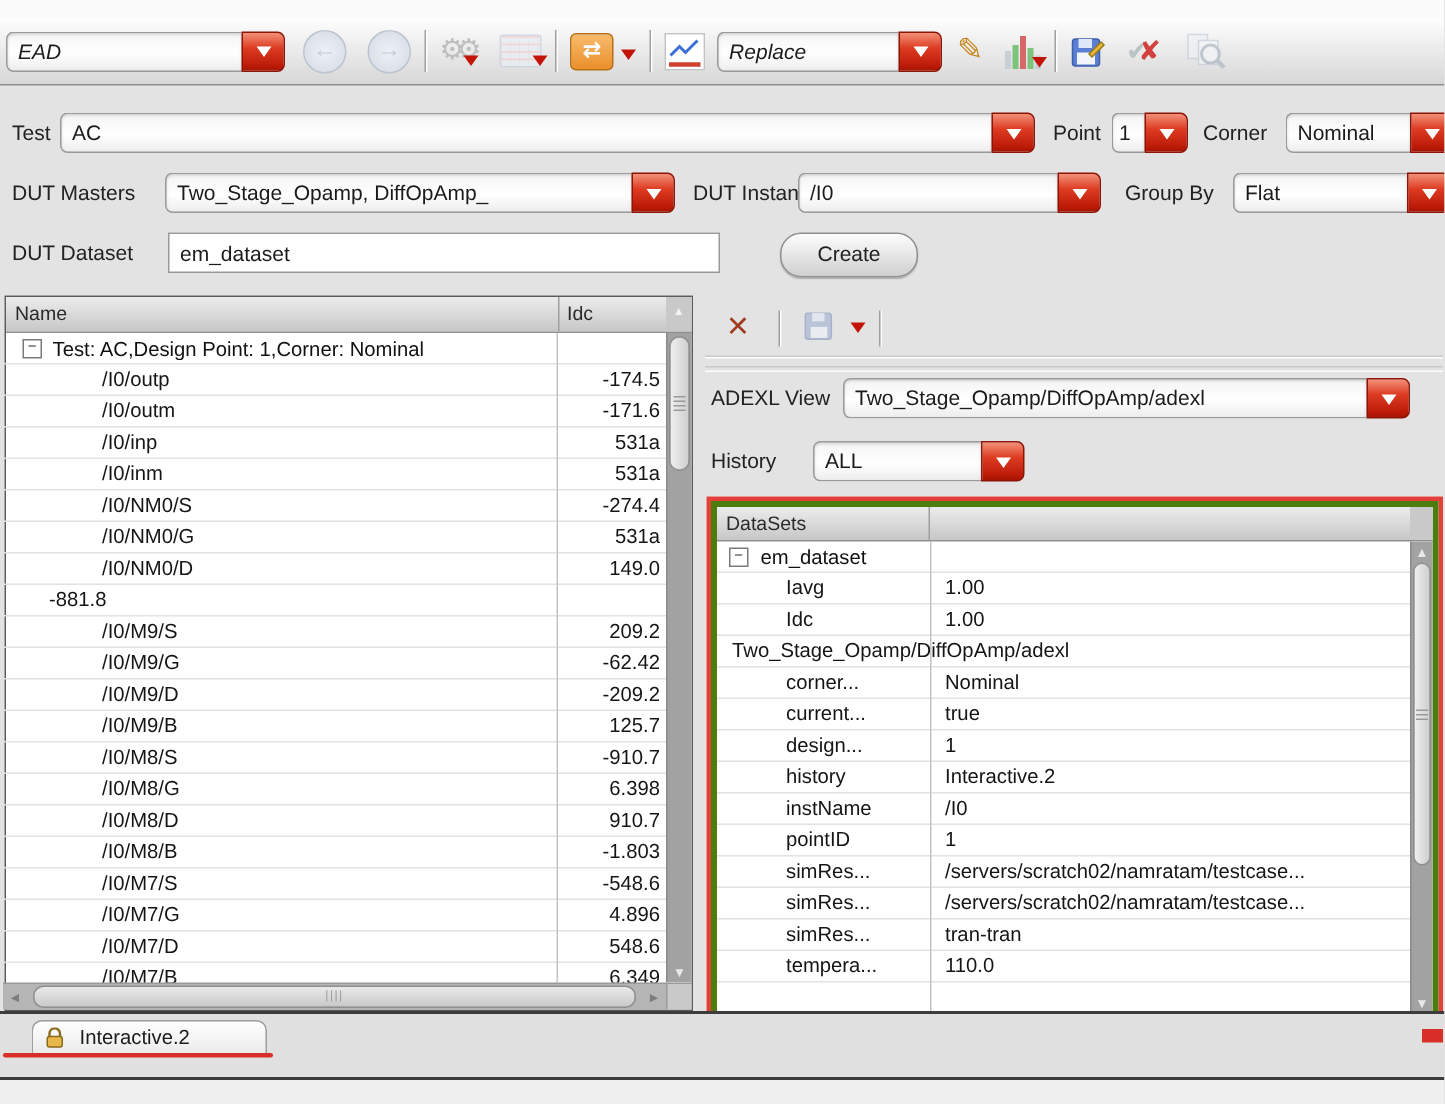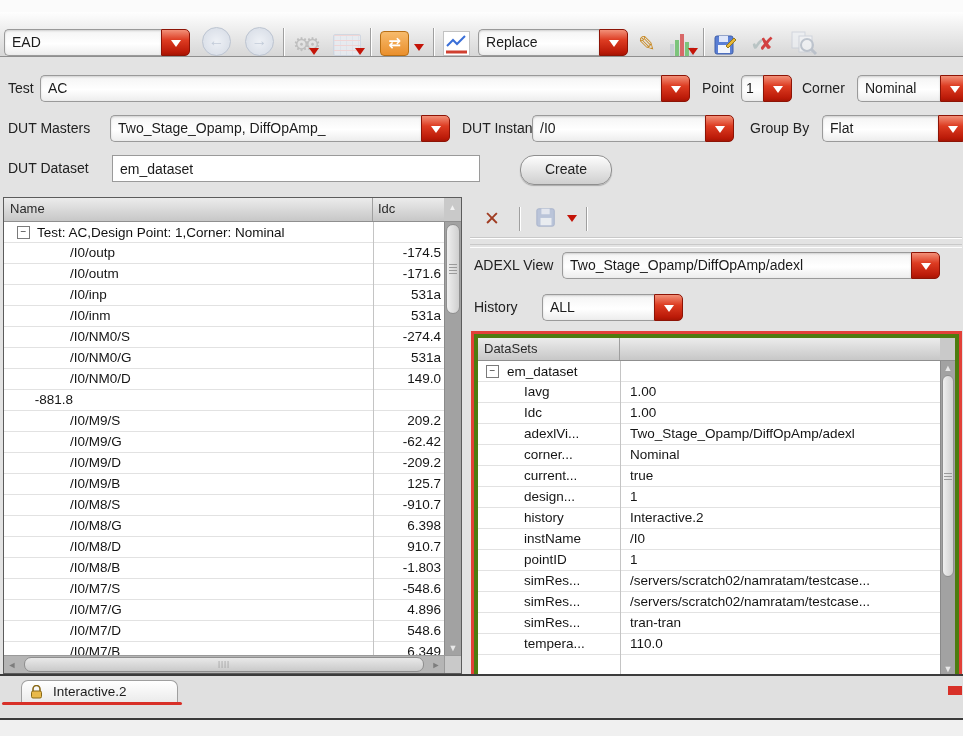--- a/index.html
+++ b/index.html
@@ -3,21 +3,21 @@
 <meta charset="utf-8">
 <style>
   html,body{margin:0;padding:0;}
   body{font-family:"Liberation Sans","DejaVu Sans",sans-serif;background:#e3e3e3;}
   #root{position:relative;width:963px;height:736px;background:#e3e3e3;overflow:hidden;}
 
   
   .top-strip{position:absolute;left:0;top:0;width:963px;height:12px;background:#fbfbfb;border-bottom:1px solid #e6e6e6;}
   .toolbar{position:absolute;left:0;top:12px;width:963px;height:45px;
     background:linear-gradient(#fefefe,#ececec 45%,#d7d7d7);border-bottom:1px solid #8f8f8f;
-    display:flex;align-items:flex-end;padding-left:4px;box-sizing:border-box;}
+    display:flex;align-items:center;padding-left:4px;box-sizing:border-box;font-style:italic;}
   .tsep{width:1px;height:28px;background:#9f9f9f;box-shadow:1px 0 0 #fff;margin:0 9px;flex:0 0 auto;}
 
   
   .combo{display:flex;height:27px;}
   .combo.abs{position:absolute;}
   .cfield{flex:1;background:linear-gradient(#f4f4f4,#ffffff 55%,#ededed);border:1px solid #9a9a9a;border-right:0;
     border-radius:5px 0 0 5px;font-size:14px;color:#1b1b1b;line-height:25px;padding:0 7px;
     white-space:nowrap;overflow:hidden;box-shadow:inset 0 1px 2px rgba(0,0,0,.15);}
   .cbtn{width:27px;flex:0 0 27px;background:linear-gradient(#f29078,#dd3c22 40%,#bb1a08 88%,#a61504);
     border:1px solid #8d1406;border-radius:0 5px 5px 0;display:flex;align-items:center;justify-content:center;}
@@ -45,21 +45,21 @@
 
   
   .text-input{position:absolute;height:27px;box-sizing:border-box;border:1px solid #9a9a9a;background:#fff;
     font-size:14px;color:#1b1b1b;padding:0 7px;font-family:inherit;}
   .create-btn{position:absolute;height:28px;border-radius:14px;border:1px solid #8f8f8f;
     background:linear-gradient(#fdfdfd,#e6e6e6 50%,#cfcfcf);font-size:14px;color:#222;text-align:center;line-height:26px;
     box-shadow:0 1px 1px rgba(0,0,0,.25);}
 
   
   .sig-table{position:absolute;left:3px;top:197px;width:459px;height:477px;border:1px solid #5c5c5c;
-    background:#fff;box-sizing:border-box;display:flex;flex-direction:column;}
+    background:#fff;box-sizing:border-box;display:flex;flex-direction:column;align-items:flex-end;}
   .sig-head{height:23px;flex:0 0 23px;display:flex;background:linear-gradient(#ececec,#c7c7c7);border-bottom:1px solid #8f8f8f;}
   .sig-head .h-name{width:369px;box-sizing:border-box;padding:3px 0 0 6px;font-size:13px;color:#2a2a2a;border-right:1px solid #9f9f9f;}
   .sig-head .h-idc{width:71px;box-sizing:border-box;padding:3px 0 0 5px;font-size:13px;color:#2a2a2a;}
   .sig-head .h-corner{width:17px;background:#c9c9c9;text-align:center;font-size:8px;color:#f2f2f2;line-height:20px;}
   .sig-body{flex:1;display:flex;overflow:hidden;}
   .sig-rows{width:442px;overflow:hidden;position:relative;}
   .sig-rows .coldiv{position:absolute;left:369px;top:0;bottom:0;width:1px;background:#c4c4c4;}
   .srow{height:21px;box-sizing:border-box;border-bottom:1px solid #e2e2e2;display:flex;font-size:13.5px;color:#151515;}
   .srow .nm{width:369px;box-sizing:border-box;padding:2px 0 0 66px;white-space:nowrap;overflow:hidden;}
   .srow .vl{width:72px;box-sizing:border-box;padding:2px 3px 0 0;text-align:right;white-space:nowrap;overflow:hidden;}
@@ -405,21 +405,20 @@
 
         <div class="drow">
               <div class="ky">Iavg</div>
               <div class="vv">1.00</div>
             </div>
             <div class="drow">
               <div class="ky">Idc</div>
               <div class="vv">1.00</div>
             </div>
             <div class="drow">
-              <div class="ky">adexlVi...</div>
               <div class="vv">Two_Stage_Opamp/DiffOpAmp/adexl</div>
             </div>
             <div class="drow">
               <div class="ky">corner...</div>
               <div class="vv">Nominal</div>
             </div>
             <div class="drow">
               <div class="ky">current...</div>
               <div class="vv">true</div>
             </div>

